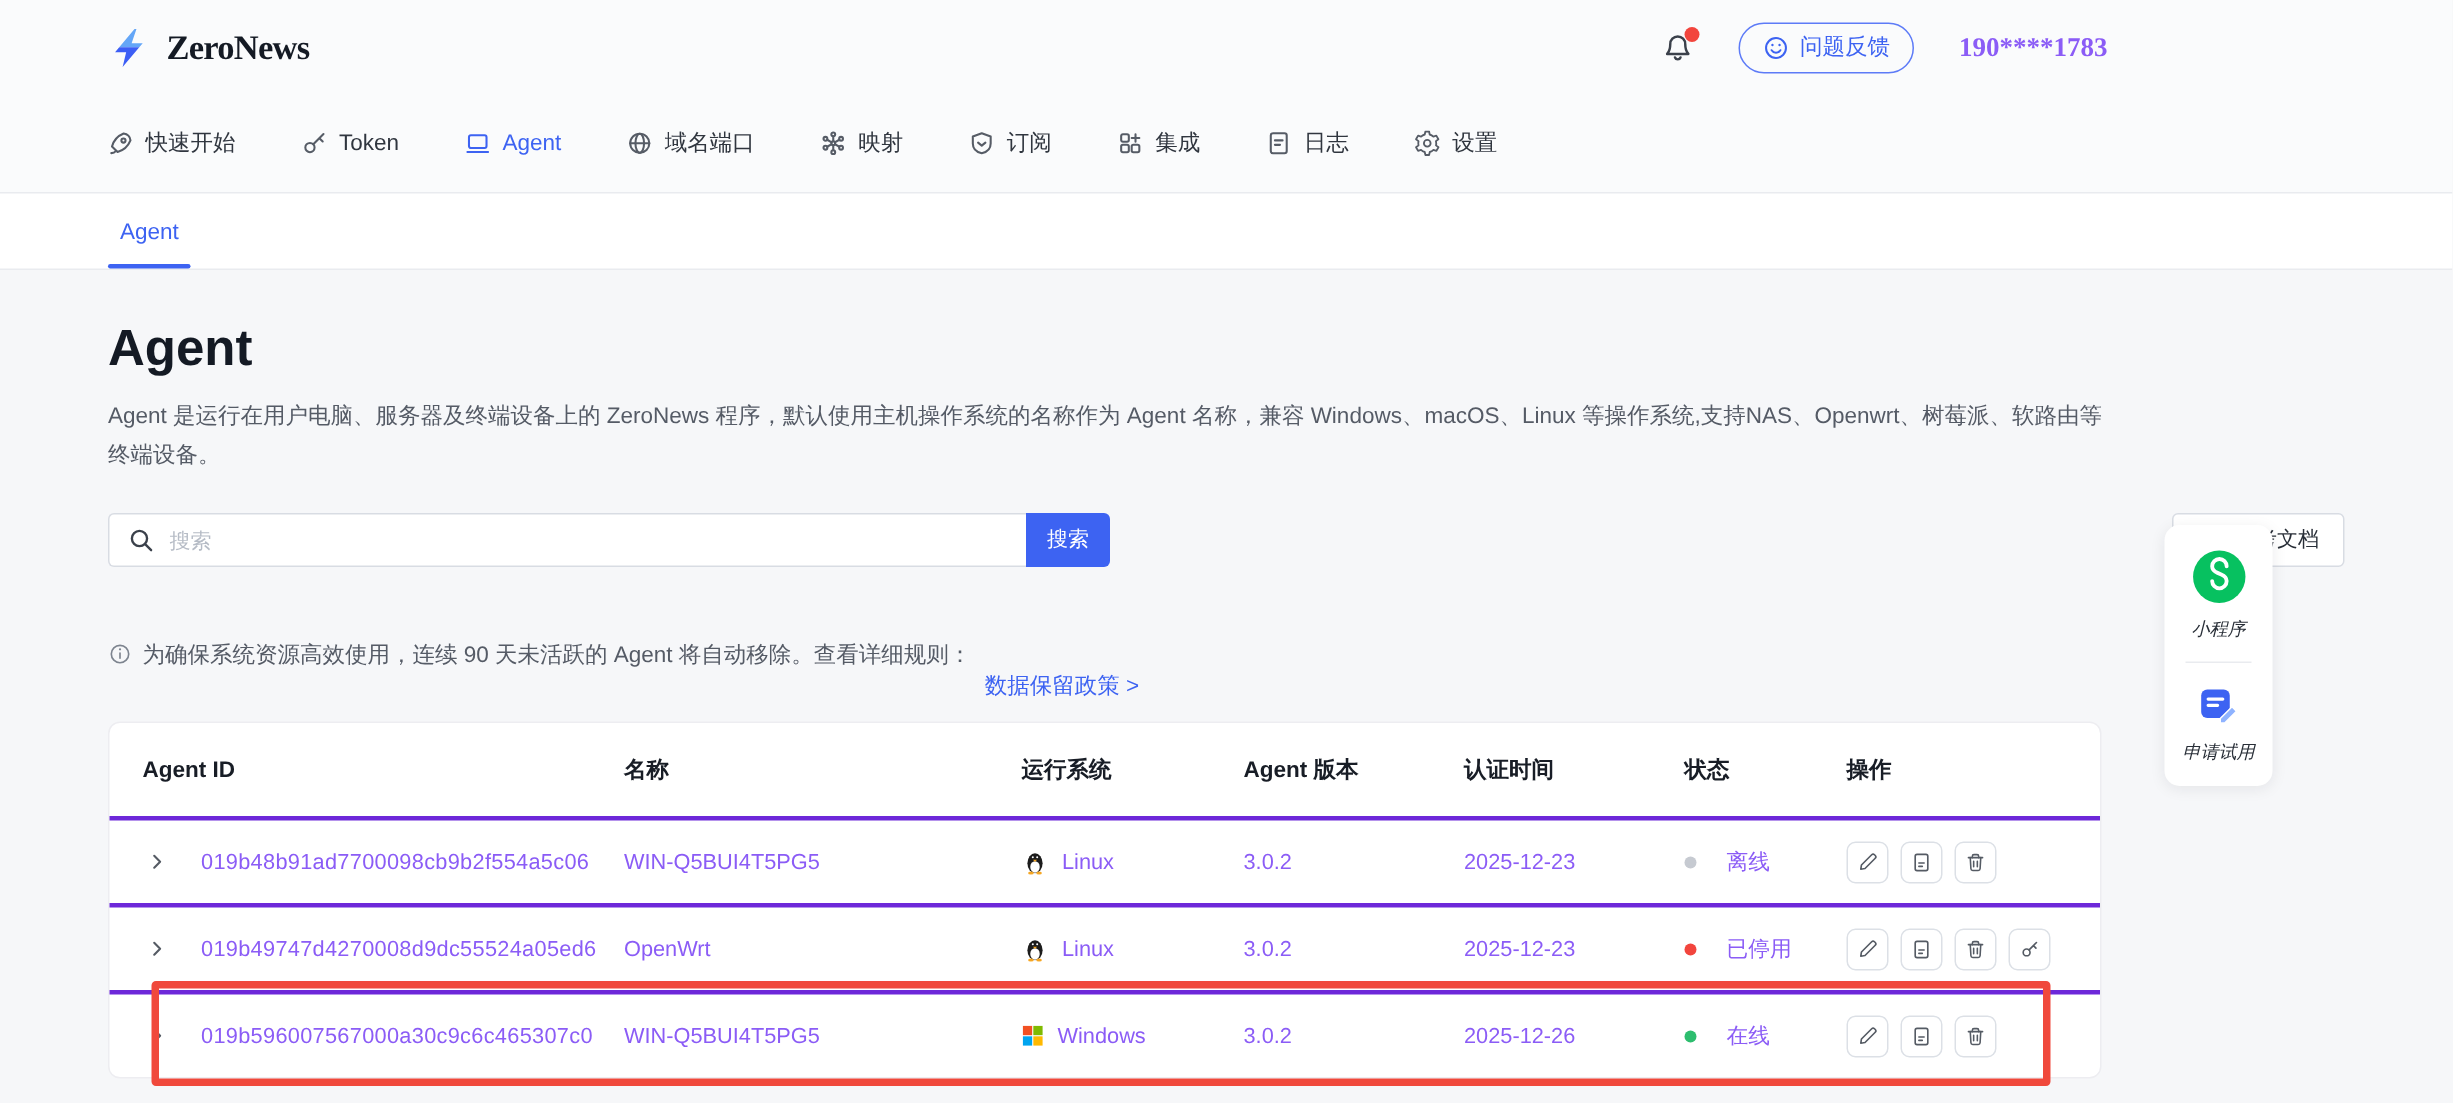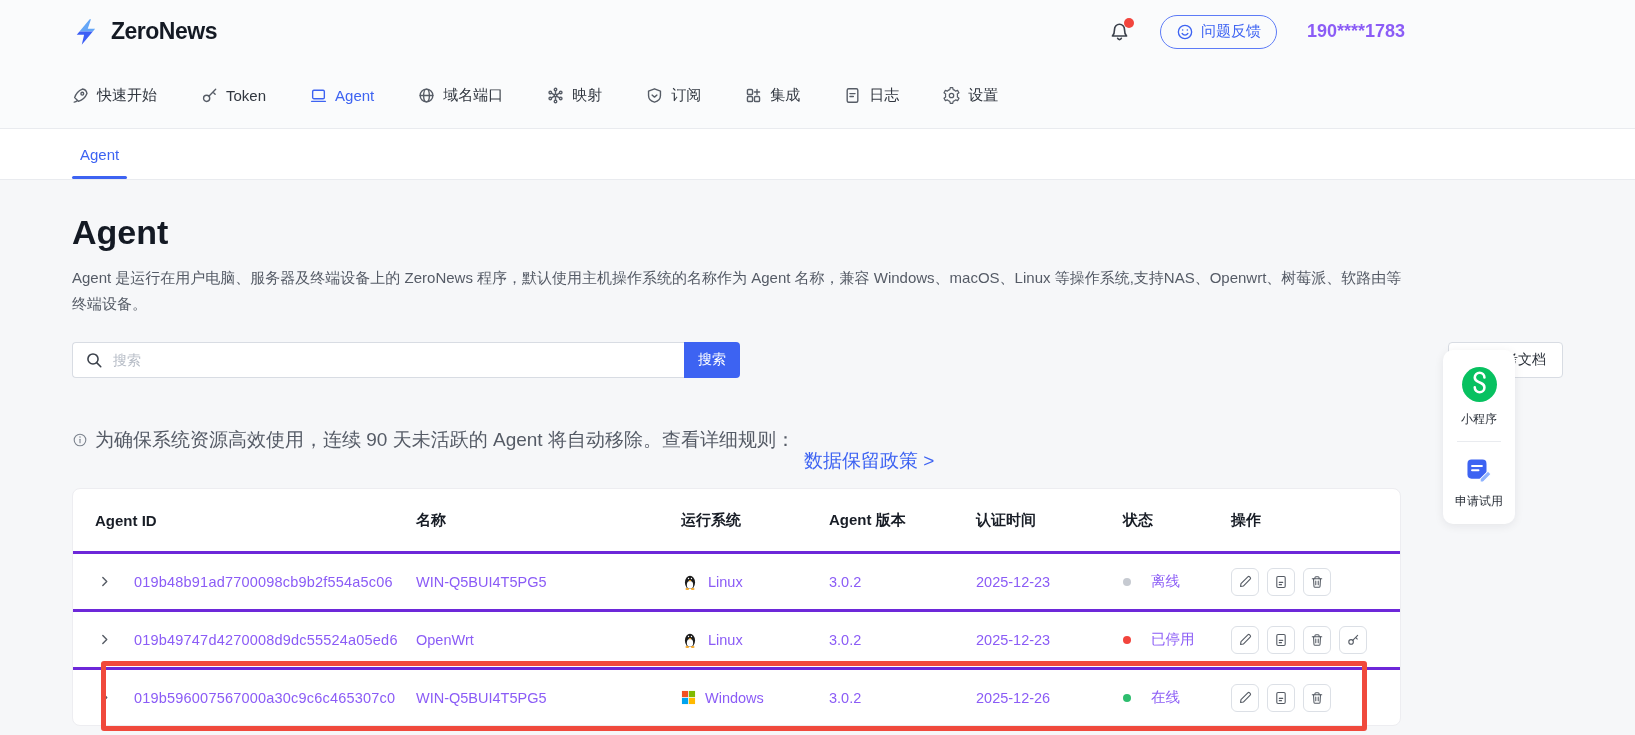--- a/index.html
+++ b/index.html
@@ -6,21 +6,21 @@
   html,body { width:1635px; height:735px; overflow:hidden; }
   body {
     font-family:"Liberation Sans","DejaVu Sans",sans-serif;
     background:#f6f7f9; color:#181d26; position:relative;
   }
   svg { display:block; }
 
   
   .top-header{
     height:62px; background:#fafbfc; display:flex; align-items:center;
-    justify-content:space-between; padding:1px 230px 0 72px;
+    justify-content:space-between; padding:1px 230px 0 72px;font-family:Liberation Serif, serif;
   }
   .brand{ display:flex; align-items:center; gap:9px; cursor:pointer; }
   .brand-name{ font-size:23px; font-weight:800; color:#13182199; color:#141a24; letter-spacing:-0.5px; }
   .header-right{ display:flex; align-items:center; gap:30px; }
   .bell-btn{ position:relative; background:none; border:none; cursor:pointer; color:#3b414b; }
   .bell-dot{ position:absolute; top:-3px; right:-4px; width:10px; height:10px; border-radius:50%; background:#f2453d; }
   .feedback-btn{
     display:flex; align-items:center; gap:7px; height:34px; padding:0 15px;
     border:1.5px solid #5d7bf7; border-radius:17px; background:#fafbfc;
     color:#3d63f2; font-size:15px; cursor:pointer; font-family:inherit;
@@ -70,21 +70,21 @@
     width:56px; height:36px; border:none; border-radius:0 4px 4px 0;
     background:#3d63f2; color:#fff; font-size:14px; cursor:pointer; font-family:inherit;
   }
   .docs-btn{
     display:flex; align-items:center; gap:8px; height:36px; padding:0 16px;
     background:#fff; border:1px solid #d8dce3; border-radius:4px;
     font-size:14px; color:#282e37; cursor:pointer; font-family:inherit;
   }
   .docs-btn .ic{ color:#3b414b; }
 
-  .notice-row{ display:flex; align-items:center; gap:7px; margin:27px 0 14px; font-size:19px; color:#555b66; }
+  .notice-row{ display:flex; align-items:center; gap:7px; margin:27px 0 14px; font-size:15px; color:#555b66; }
   .notice-row .ic{ color:#7d848f; }
   .notice-link{ color:#3d63f2; text-decoration:none; cursor:pointer; margin-left:2px;margin-top:43px; }
 
   
   .agent-table{
     width:1329px; background:#fff; border:1px solid #ededf1; border-radius:8px;
     position:relative;
   }
   .t-head,.t-row{
     display:grid;
@@ -108,21 +108,21 @@
   
   .red-highlight{
     position:absolute; left:28px; right:33px; top:172px; height:70px;
     border:5px solid #f0493c; border-radius:3px; z-index:5; pointer-events:none;
   }
 
   
   .float-panel{
     position:absolute; left:1443px; top:350px; width:72px;
     background:#fff; border-radius:10px; box-shadow:0 2px 10px rgba(20,26,40,.08);
-    padding:16px 0 14px; display:flex; flex-direction:column; align-items:center; z-index:6;
+    padding:16px 0 14px; display:flex; flex-direction:column; align-items:center; z-index:6;font-style:italic;
   }
   .fp-item{ display:flex; flex-direction:column; align-items:center; gap:8px; cursor:pointer; }
   .fp-label{ font-size:12px; color:#282e37; }
   .fp-divider{ width:44px; height:1px; background:#e9ebef; margin:13px 0; }
 </style>
 </head>
 <body>
 
 <div class="page">
 

